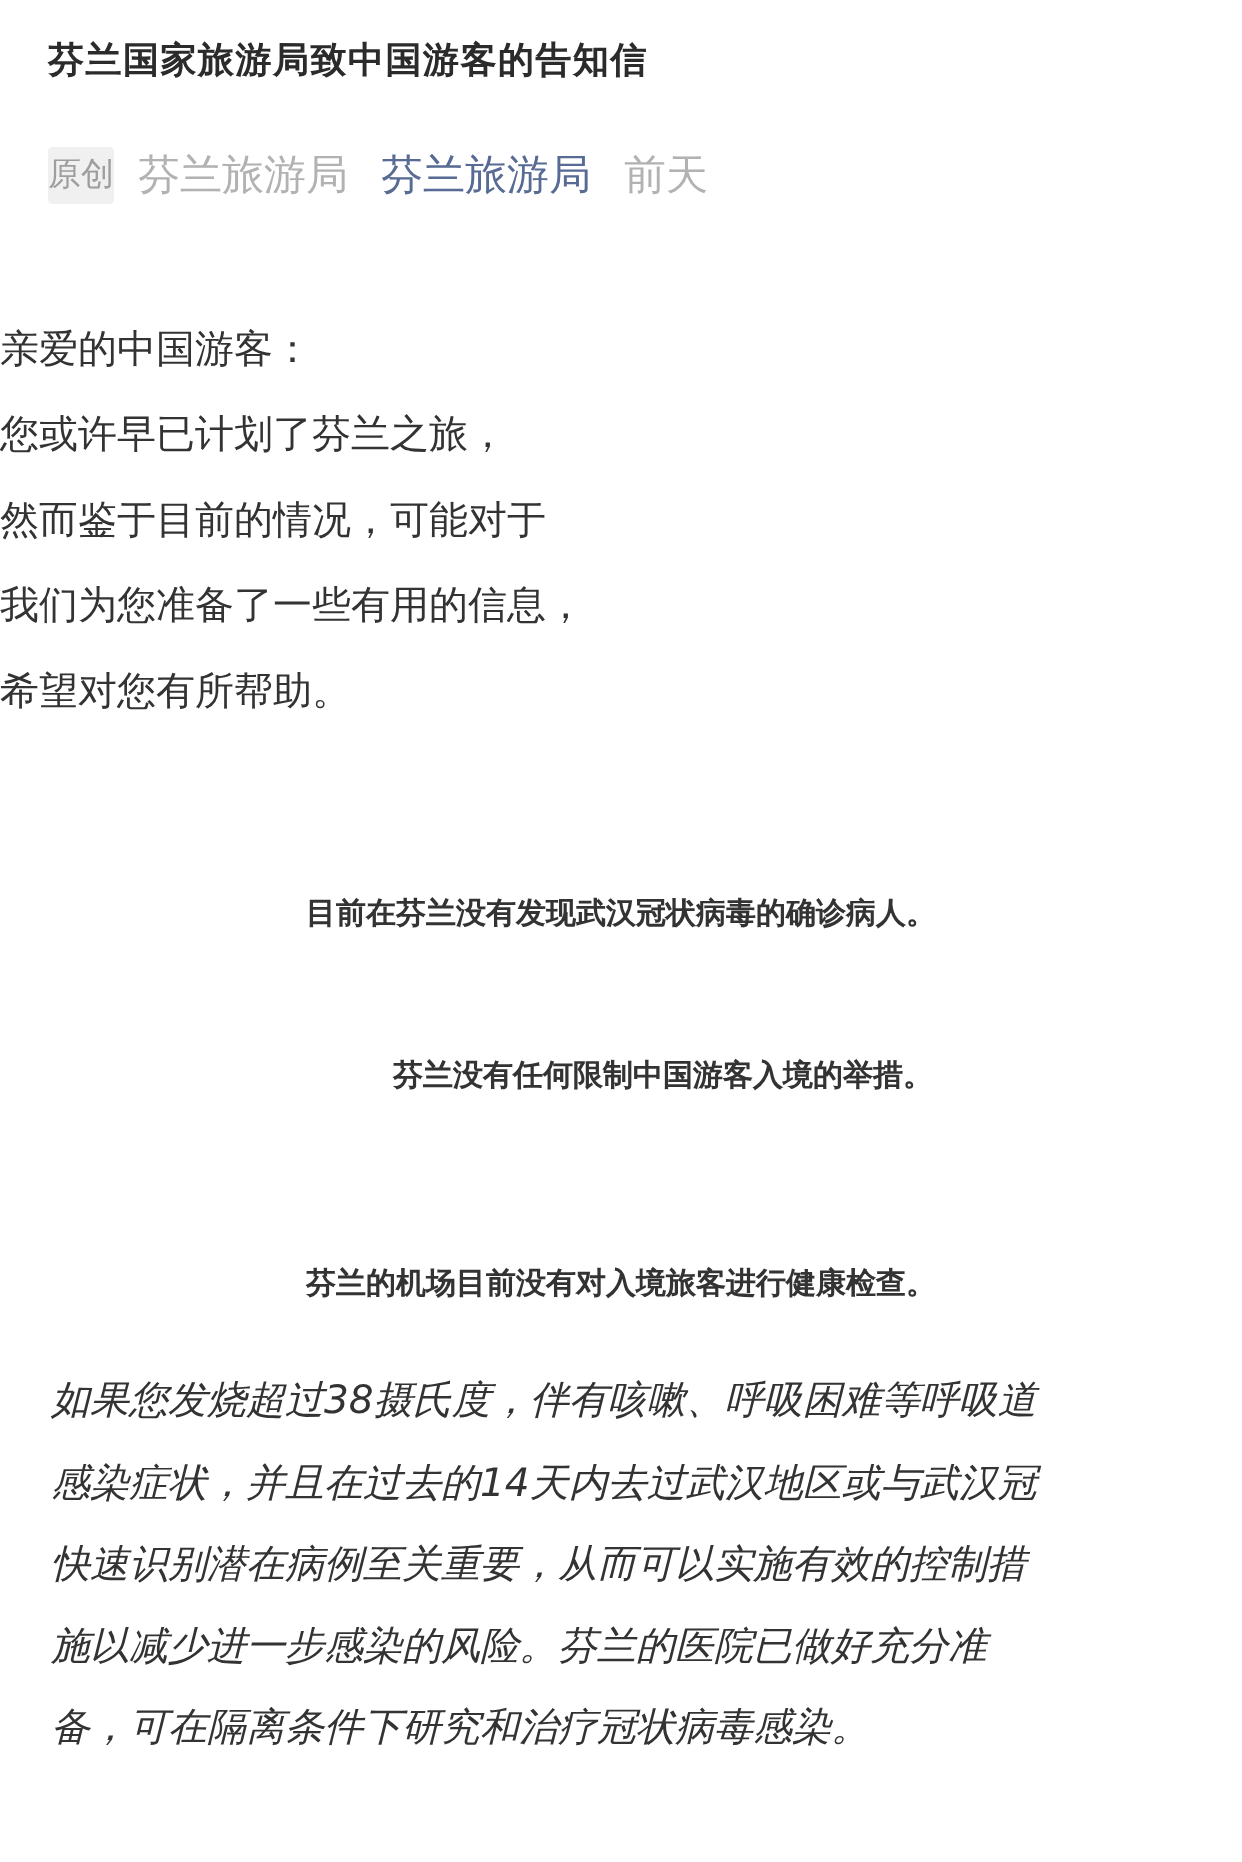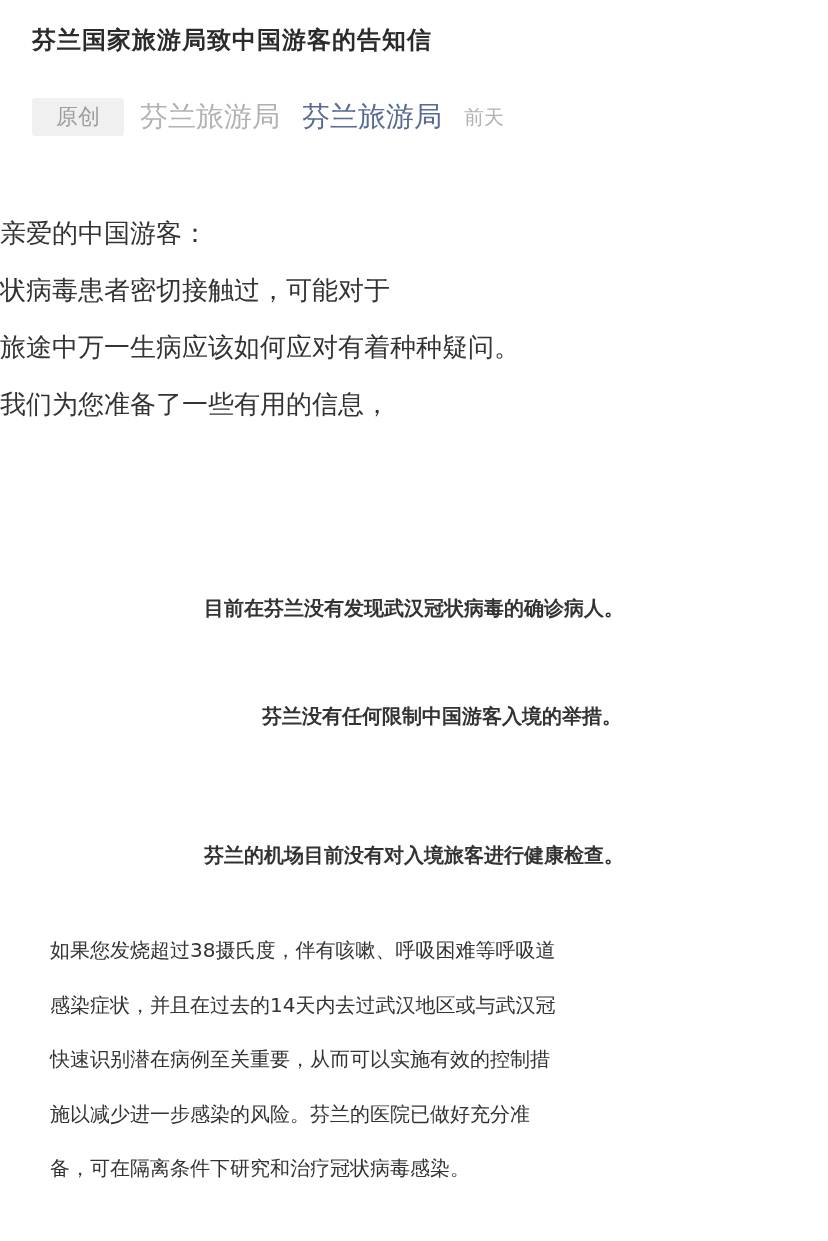--- a/index.html
+++ b/index.html
@@ -2,50 +2,51 @@
 <html><head>
 <meta charset="utf-8">
 <style>
   html, body { margin: 0; padding: 0; background: #ffffff; }
   body { width: 828px; height: 1241px; overflow: hidden; position: relative;
     font-family: "DejaVu Sans", "Liberation Sans", sans-serif; color: #333333; }
   .title { position: absolute; left: 32px; top: 14px; margin: 0;
     font-size: 24px; line-height: 52px; font-weight: bold; color: #2b2b2b; letter-spacing: 1px; }
   .meta { position: absolute; left: 32px; top: 96px; height: 42px; display: flex; align-items: center; }
   .badge { background: #f0f0f0; color: #9e9e9e; font-size: 22px; line-height: 38px;
-    padding: 0 24px; border-radius: 3px; margin-right: 16px; }
+    padding: 0 0; border-radius: 3px; margin-right: 16px; }
   .author { color: #b2b2b2; font-size: 28px; margin-right: 22px; }
   .account { color: #576b95; font-size: 28px; margin-right: 22px; }
-  .time { color: #b2b2b2; font-size: 20px; }
+  .time { color: #b2b2b2; font-size: 28px; }
   .greeting { position: absolute; left: 0; width: 828px; top: 205px; 
     font-size: 26px; line-height: 57px; color: #333; }
   .greeting p { margin: 0; }
   .bold-line { position: absolute; left: 0; width: 828px; text-align: center;
     font-size: 20px; font-weight: bold; color: #333; margin: 0; line-height: 40px; }
   .para { position: absolute; left: 32px; width: 770px; top: 905px;
-    font-size: 20px; line-height: 54.5px; color: #333; margin: 18px; text-align: justify; }
+    font-size: 26px; line-height: 54.5px; color: #333; margin: 2px; text-align: justify; font-style: italic; }
   .para span { display: block; white-space: nowrap; }
 </style>
 </head>
 <body>
 
 <h1 class="title">芬兰国家旅游局致中国游客的告知信</h1>
 
 <div class="meta">
   <span class="badge">原创</span>
   <span class="author">芬兰旅游局</span>
   <span class="account">芬兰旅游局</span>
   <span class="time">前天</span>
 </div>
 
 <div class="greeting">
   <p>亲爱的中国游客：</p>
-  <p>状病毒患者密切接触过，可能对于</p>
-  <p>旅途中万一生病应该如何应对有着种种疑问。</p>
+  <p>您或许早已计划了芬兰之旅，</p>
+  <p>然而鉴于目前的情况，可能对于</p>
   <p>我们为您准备了一些有用的信息，</p>
+  <p>希望对您有所帮助。</p>
 </div>
 
 <p class="bold-line" style="top:588px;">目前在芬兰没有发现武汉冠状病毒的确诊病人。</p>
 <p class="bold-line" style="top:696px;padding-left:28px;">芬兰没有任何限制中国游客入境的举措。</p>
 <p class="bold-line" style="top:803px;margin-top:32px;">芬兰的机场目前没有对入境旅客进行健康检查。</p>
 
 <div class="para">
   <span>如果您发烧超过38摄氏度，伴有咳嗽、呼吸困难等呼吸道</span>
   <span>感染症状，并且在过去的14天内去过武汉地区或与武汉冠</span>
   <span>快速识别潜在病例至关重要，从而可以实施有效的控制措</span>

